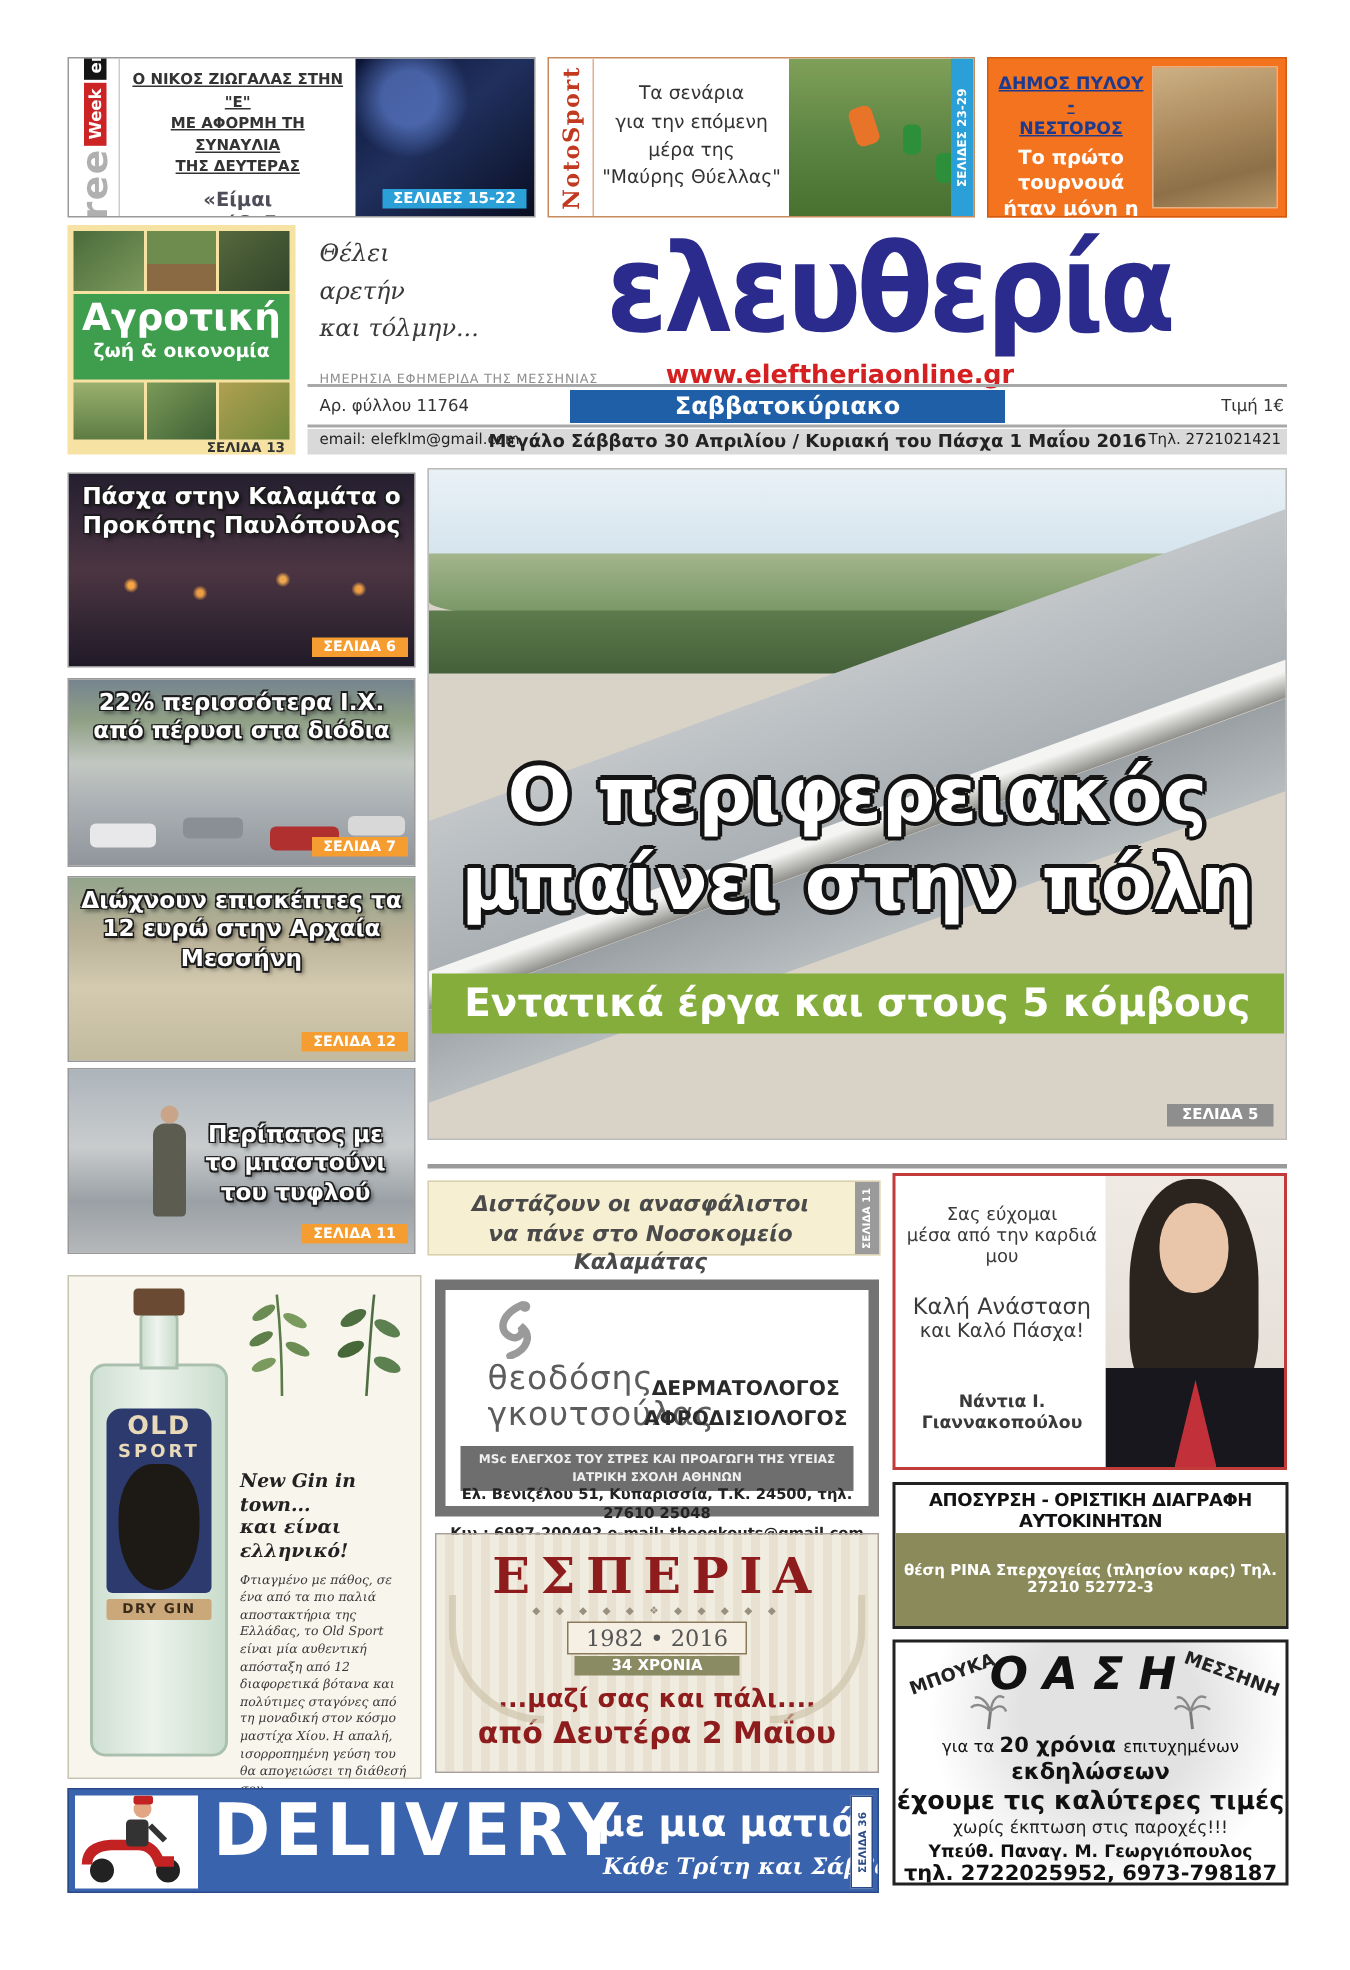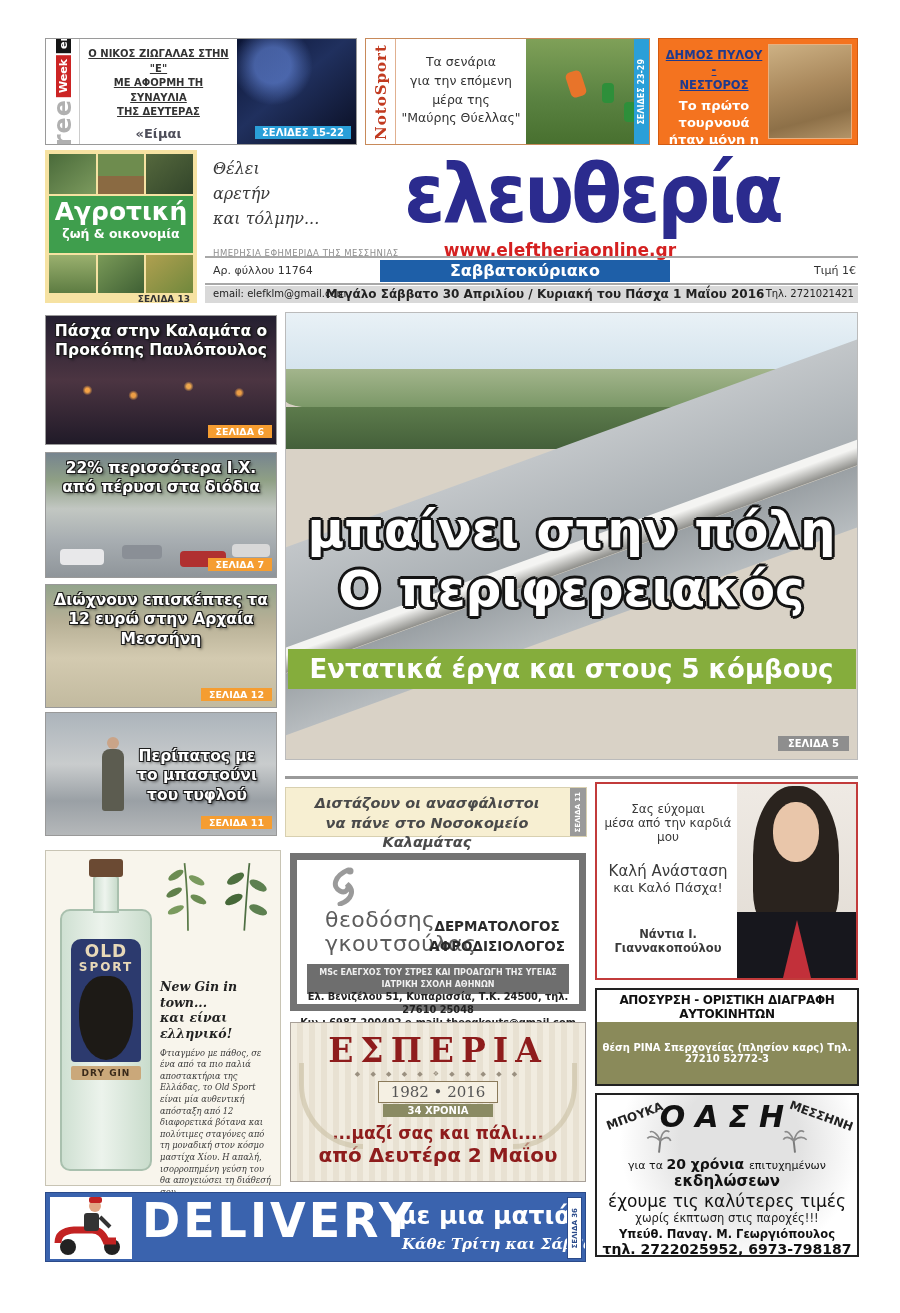--- a/index.html
+++ b/index.html
@@ -162,21 +162,21 @@
   .rc-footer { position:absolute; left:0; right:0; bottom:0; background:#8a8a5a; color:#fff; font-size:10px; font-weight:bold; text-align:center; padding:20px 0; }
 
   
   .oasi { left:595px; top:1093px; width:264px; height:164px; border:2px solid #222; background:radial-gradient(circle at 55% 30%, #e2e2e2 0 60px, #fff 120px); text-align:center; overflow:hidden; }
   .oa-left { position:absolute; left:8px; top:14px; font-size:12px; font-weight:bold; color:#222; transform:rotate(-20deg); }
   .oa-right { position:absolute; right:2px; top:14px; font-size:12px; font-weight:bold; color:#222; transform:rotate(20deg); }
   .oa-name { margin-top:4px; font-size:30px; font-weight:bold; font-style:italic; letter-spacing:10px; color:#111; }
   .oa-palms { height:26px; margin-top:-6px; }
   .oa-l1 { font-size:11px; color:#111; margin-top:2px; }
   .oa-l1 b { font-size:14px; } .oa-l1 .big { font-size:15px; font-weight:bold; }
-  .oa-l2 { font-size:17px; font-weight:normal; color:#111; margin-top:1px; }
+  .oa-l2 { font-size:17px; font-weight:bold; color:#111; margin-top:1px; }
   .oa-l3 { font-size:11.5px; color:#222; }
   .oa-l4 { font-size:11.5px; font-weight:bold; color:#111; margin-top:2px; }
   .oa-l5 { font-size:14px; font-weight:bold; color:#111; }
 
   
   .delivery { left:45px; top:1192px; width:541px; height:70px; background:#3a63ae; border:1px solid #2a4a8a; overflow:hidden; }
   .dl-box { position:absolute; left:4px; top:4px; width:82px; height:62px; background:#fff; }
   .dl-title { position:absolute; left:96px; top:0px; font-size:46px; font-weight:bold; color:#fff; letter-spacing:3px; transform:scaleY(1.05); }
   .dl-sub { position:absolute; left:352px; top:8px; font-size:25px; font-weight:bold; color:#fff; white-space:nowrap; }
   .dl-sched { position:absolute; left:356px; top:42px; font-size:15px; font-weight:bold; font-style:italic; color:#fff; font-family:"DejaVu Serif","Liberation Serif",serif; white-space:nowrap; }
@@ -305,22 +305,22 @@
   </div>
 
   <div class="abs main-photo">
     <div class="mp-sky"></div>
     <div class="mp-hills"></div>
     <div class="mp-trees"></div>
     <div class="mp-oldroad"></div>
     <div class="mp-barrier"></div>
     <div class="mp-asphalt"></div>
     <div class="headline">
+      <div>Ο περιφερειακός</div>
       <div>μπαίνει στην πόλη</div>
-      <div>Ο περιφερειακός</div>
     </div>
     <div class="subhead">Εντατικά έργα και στους 5 κόμβους</div>
     <span class="badge-gray">ΣΕΛΙΔΑ 5</span>
   </div>
 
   <div class="abs hrule2"></div>
   <div class="abs strip">
     <div class="strip-text">
       <div>Διστάζουν οι ανασφάλιστοι</div>
       <div>να πάνε στο Νοσοκομείο Καλαμάτας</div>

